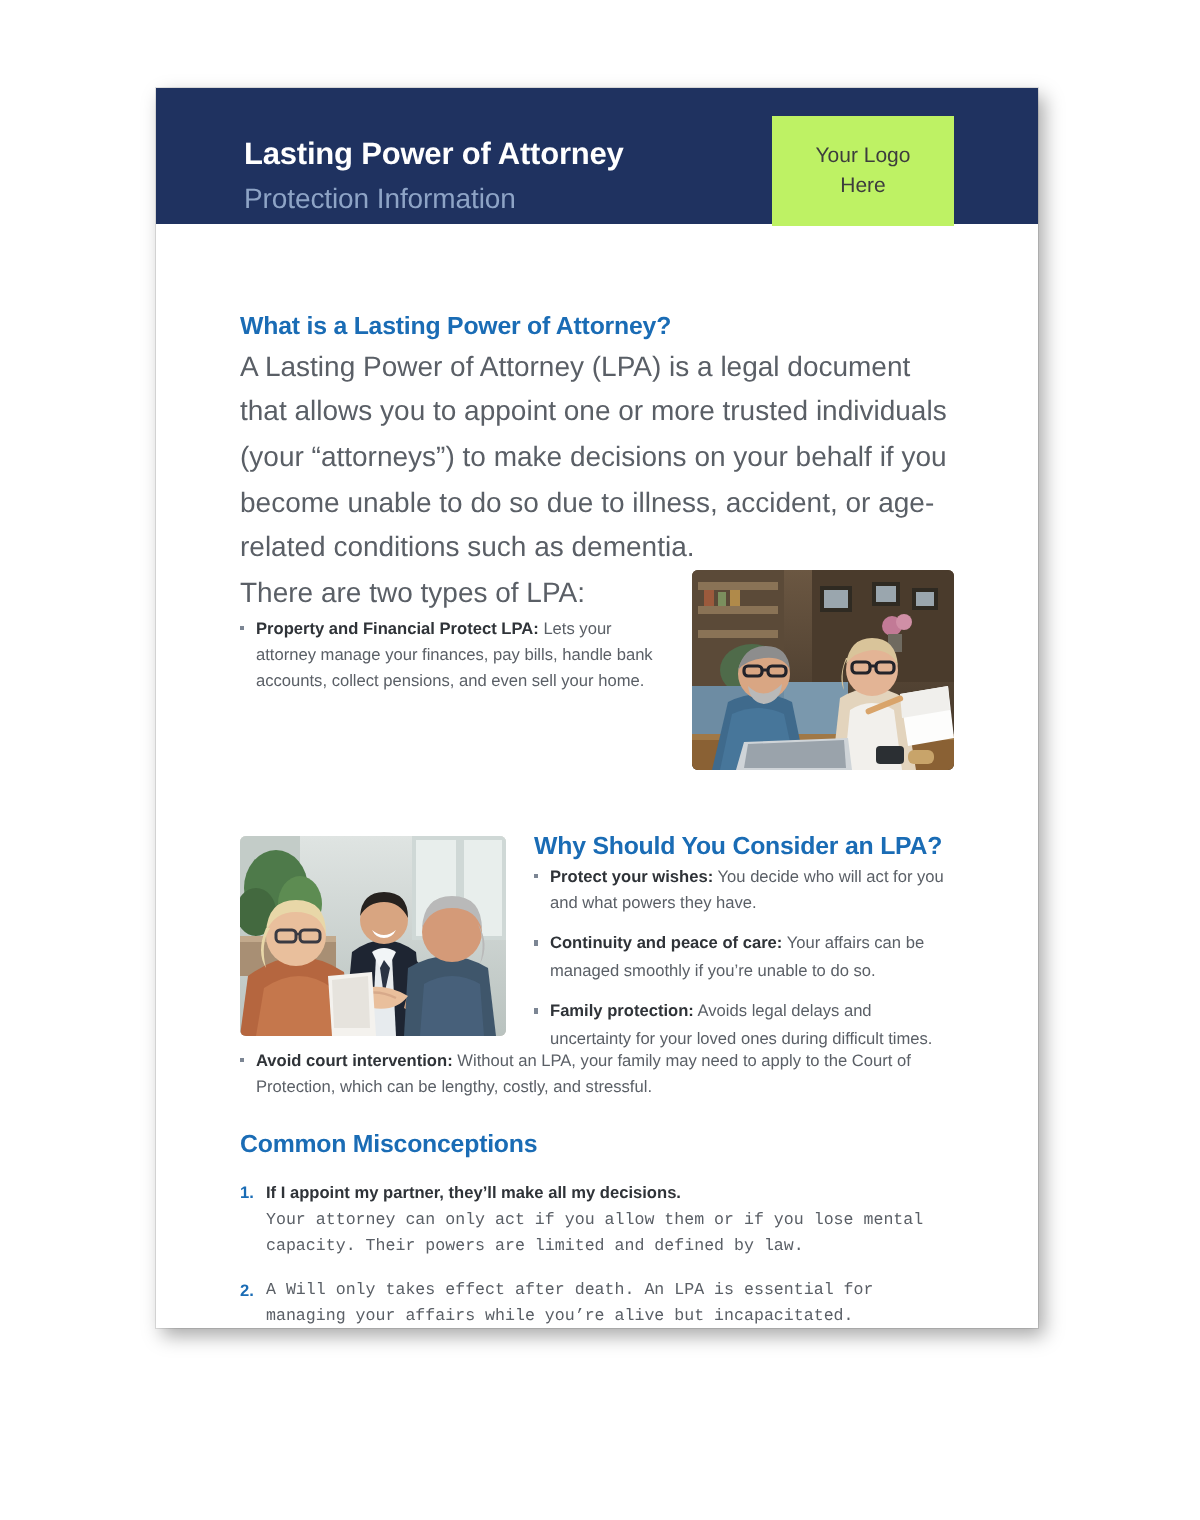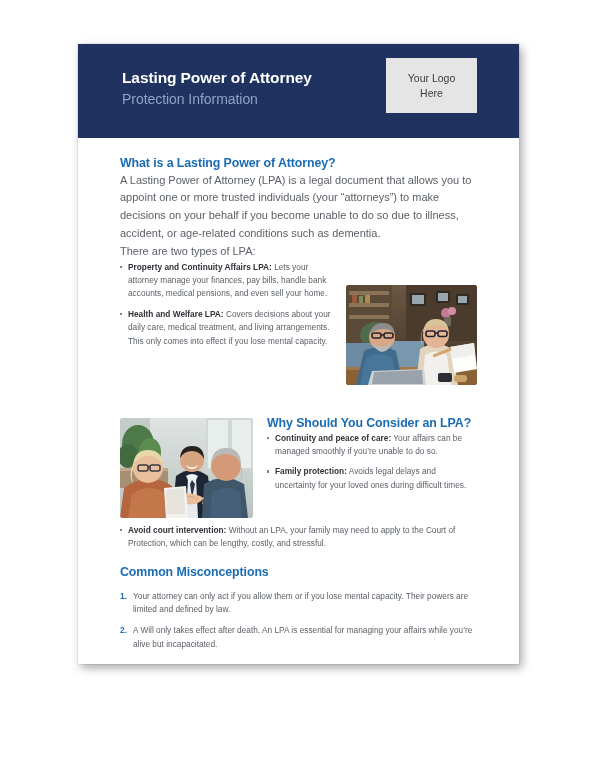--- a/index.html
+++ b/index.html
@@ -35,21 +35,21 @@
     box-shadow: 3px 4px 9px rgba(0,0,0,0.34), 0 0 0 0.5px rgba(0,0,0,0.10);
     overflow: hidden;
   }
 
   
   .header-band {
     position: absolute;
     left: 0;
     top: 0;
     width: 441px;
-    height: 94px;
+    height: 68px;
     background: #1f3260;
   }
   .header-titles {
     position: absolute;
     left: 44px;
     top: 25px;
   }
   .doc-title {
     font-size: 15.5px;
     font-weight: bold;
@@ -66,21 +66,21 @@
     letter-spacing: -0.05px;
     line-height: 1.2;
     white-space: nowrap;
   }
   .logo-box {
     position: absolute;
     left: 308px;
     top: 14px;
     width: 91px;
     height: 55px;
-    background: #e5e5e5;
+    background: #bef264;
     display: flex;
     flex-direction: column;
     align-items: center;
     justify-content: center;
   }
   .logo-line {
     font-size: 10.5px;
     color: #3d3d3d;
     line-height: 1.35;
     text-align: center;
@@ -99,21 +99,21 @@
   .sec-heading {
     color: #1a6cb5;
     font-size: 12.4px;
     font-weight: bold;
     letter-spacing: -0.1px;
     line-height: 1.25;
   }
 
   p.para, .blk {
     color: #5a5f66;
-    font-size: 11px;
+    font-size: 14px;
     line-height: 1.62;
     margin: 0;
   }
 
   .strong-lead {
     color: #2f3338;
     font-weight: bold;
   }
 
   ul.bl {
@@ -229,20 +229,21 @@
     color: #2f3338;
     font-size: 8.3px;
     font-weight: bold;
     line-height: 1.5;
   }
   .mis-a {
     color: #5a5f66;
     font-size: 8.3px;
     line-height: 1.62;
     margin-top: 2px;
+    font-family: Liberation Mono, monospace;
   }
 </style>
 </head>
 <body>
 
 <div class="page-stage">
 
   <div class="sheet">
 
     <div class="header-band">
@@ -256,22 +257,21 @@
       </div>
     </div>
 
     <div class="body-area">
 
       <div class="s1">
         <div class="sec-heading">What is a Lasting Power of Attorney?</div>
         <p class="para s1-para">A Lasting Power of Attorney (LPA) is a legal document that allows you to appoint one or more trusted individuals (your “attorneys”) to make decisions on your behalf if you become unable to do so due to illness, accident, or age-related conditions such as dementia.</p>
         <p class="para s1-lead">There are two types of LPA:</p>
         <ul class="bl s1-list">
-          <li><span class="strong-lead">Property and Continuity Affairs LPA:</span><span> Lets your attorney manage your finances, pay bills, handle bank accounts, medical pensions, and even sell your home.</span></li>
-          <li><span class="strong-lead">Health and Welfare LPA:</span><span> Covers decisions about your daily care, medical treatment, and living arrangements. This only comes into effect if you lose mental capacity.</span></li>
+          <li><span class="strong-lead">Property and Financial Protect LPA:</span><span> Lets your attorney manage your finances, pay bills, handle bank accounts, collect pensions, and even sell your home.</span></li>
         </ul>
       </div>
 
       <div class="photo photo-1">
         <svg viewBox="0 0 131 100" preserveAspectRatio="xMidYMid slice">
           <defs>
             <linearGradient id="p1bg" x1="0" y1="0" x2="0" y2="1">
               <stop offset="0" stop-color="#6b5742"></stop>
                 <stop offset="1" stop-color="#3f3327"></stop>
             </linearGradient>
@@ -369,35 +369,37 @@
           <path d="M56 78 Q70 72 84 80 Q78 88 66 86 Q58 84 56 78 Z" fill="#e9bf9c"></path>
           <path d="M58 80 Q68 76 78 81" stroke="#d7a98a" stroke-width="1.2" fill="none"></path>
           <path d="M44 70 L66 68 L68 100 L46 100 Z" fill="#f4f2ee"></path>
           <path d="M46 72 L64 70 L65 96 L47 96 Z" fill="#e6e3dd"></path>
         </svg>
       </div>
 
       <div class="s2">
         <div class="sec-heading">Why Should You Consider an LPA?</div>
         <ul class="bl s2-list">
+          <li><span class="strong-lead">Protect your wishes:</span><span> You decide who will act for you and what powers they have.</span></li>
           <li><span class="strong-lead">Continuity and peace of care:</span><span> Your affairs can be managed smoothly if you’re unable to do so.</span></li>
           <li><span class="strong-lead">Family protection:</span><span> Avoids legal delays and uncertainty for your loved ones during difficult times.</span></li>
         </ul>
       </div>
 
       <div class="s2-extra">
         <ul class="bl">
           <li><span class="strong-lead">Avoid court intervention:</span><span> Without an LPA, your family may need to apply to the Court of Protection, which can be lengthy, costly, and stressful.</span></li>
         </ul>
       </div>
 
       <div class="s3">
         <div class="sec-heading">Common Misconceptions</div>
         <ol class="nl">
           <li>
+            <div class="mis-q">If I appoint my partner, they’ll make all my decisions.</div>
             <div class="mis-a">Your attorney can only act if you allow them or if you lose mental capacity. Their powers are limited and defined by law.</div>
           </li>
           <li>
             <div class="mis-a">A Will only takes effect after death. An LPA is essential for managing your affairs while you’re alive but incapacitated.</div>
           </li>
         </ol>
       </div>
 
     </div>
   </div>

